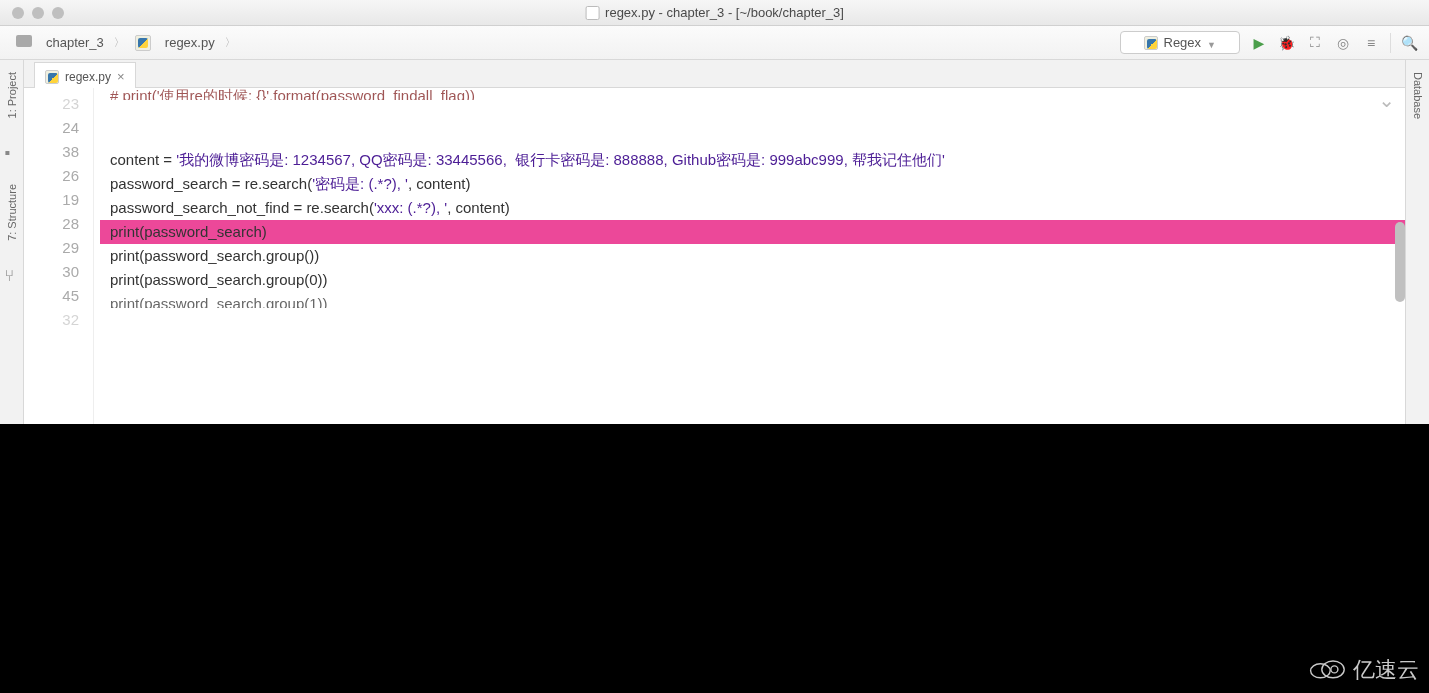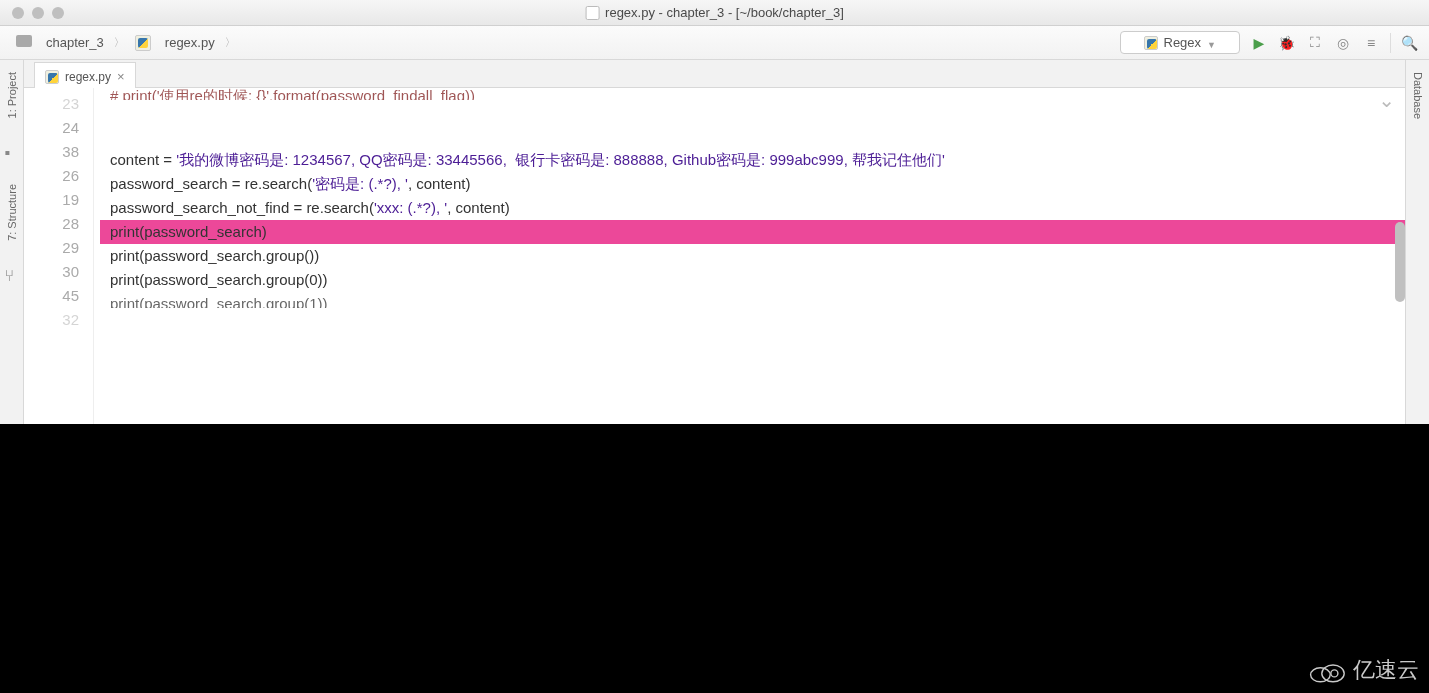--- a/index.html
+++ b/index.html
@@ -34,21 +34,21 @@
 .gutter{width:70px;text-align:right;color:#aaa;padding:4px 14px 4px 0;background:#fff;user-select:none;border-right:1px solid #eee;margin-right:6px}
 .gutter div{height:24px}
 .src{flex:1;padding:4px 0;color:#333;white-space:pre;overflow:hidden}
 .src .ln{height:24px;padding-left:10px}
 .ln.hl{background:#ec4899}
 .comment{color:#7f1d1d}
 .str{color:#4c1d95}
 .overlay{position:absolute;top:0;right:10px;color:#bbb;font-size:20px;cursor:pointer}
 .scrollbar{position:absolute;right:0;top:0;width:10px;height:100%;background:transparent}
 .scrollthumb{position:absolute;right:0;top:40%;width:10px;height:80px;background:#c0c0c0;border-radius:5px}
-.watermark{position:absolute;right:10px;bottom:8px;display:flex;align-items:flex-end;gap:6px;color:#c9c9c9;font-size:22px;z-index:50}
+.watermark{position:absolute;right:10px;bottom:8px;display:flex;align-items:flex-start;gap:6px;color:#c9c9c9;font-size:22px;z-index:50}
 .watermark svg{width:42px;height:26px;stroke:#c9c9c9;fill:none;stroke-width:2}
 </style>
 </head>
 <body>
 
 <div class="ide">
 
   <div class="titlebar">
     <div class="traffic">
       <div class="tl"></div>

